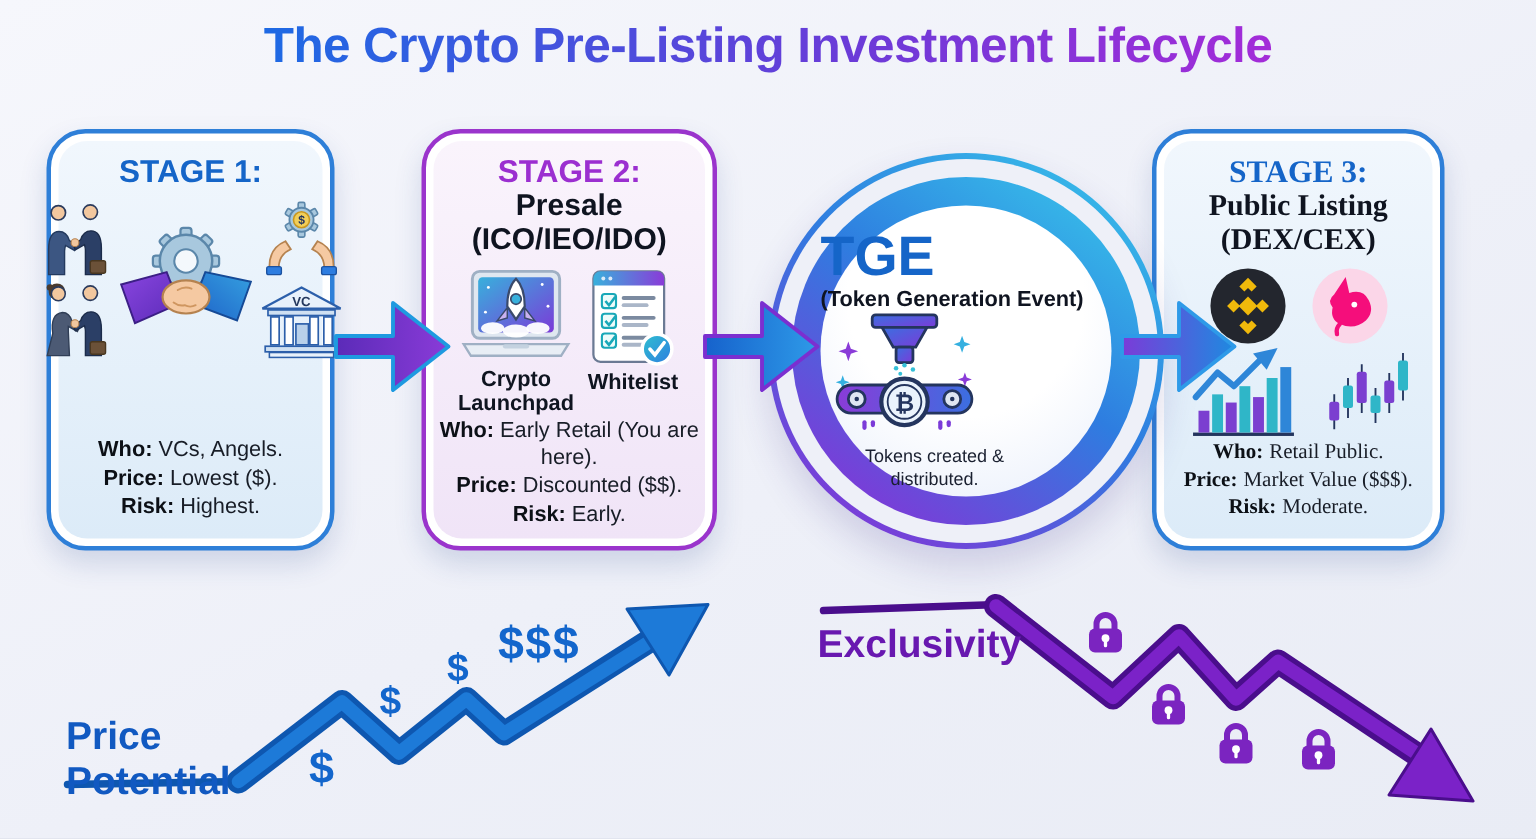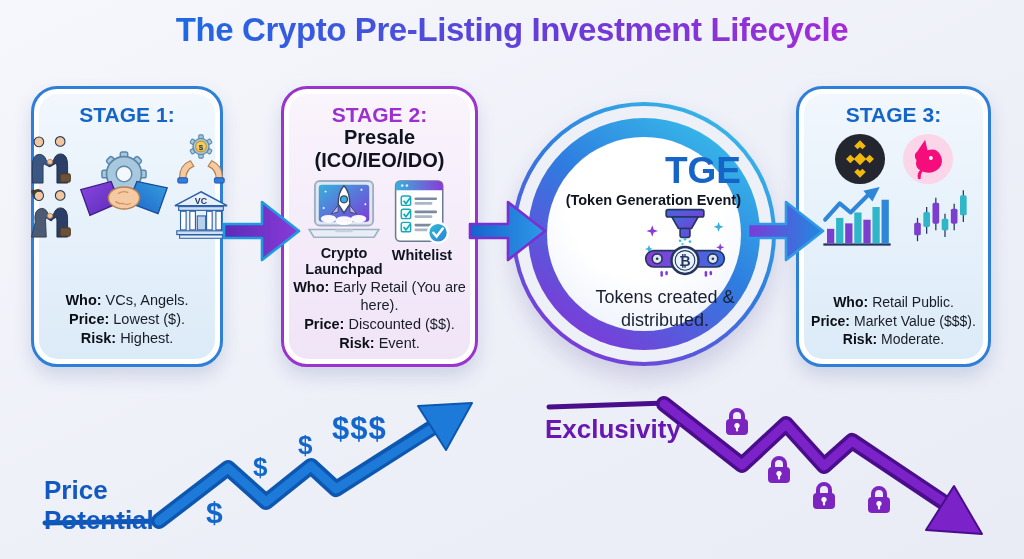--- a/index.html
+++ b/index.html
@@ -38,24 +38,24 @@
 
   
   .tge-outer { position:absolute; left:512px; top:102px; width:264px; height:264px; border-radius:50%;
                background:linear-gradient(215deg,#38c4ea 4%,#2e7de0 46%,#8a2fd6 96%);
                box-shadow:0 12px 24px rgba(60,50,140,.18); z-index:3; }
   .tge-gap  { position:absolute; inset:4px;  border-radius:50%; background:#eef0f8; }
   .tge-ring { position:absolute; inset:12px; border-radius:50%;
               background:linear-gradient(215deg,#38c4ea 4%,#2e7de0 46%,#8a2fd6 96%); }
   .tge-face { position:absolute; inset:19px; border-radius:50%;
               background:radial-gradient(circle at 50% 32%, #ffffff 48%, #e7eefb 100%);
-              display:flex; flex-direction:column; align-items:flex-end; text-align:center; }
+              display:flex; flex-direction:column; align-items:flex-start; text-align:center; }
   .tge-title { font-size:37px; font-weight:800; color:#1565c8; margin-top:15px; line-height:1; }
   .tge-sub   { font-size:14.5px; font-weight:800; color:#0f1420; margin-top:3px; }
-  .tge-desc  { font-size:18px; color:#1a2030; width:152px; line-height:1.25; margin-top:1px; }
+  .tge-desc  { font-size:12px; color:#1a2030; width:152px; line-height:1.25; margin-top:1px; }
 
   .flow-arrow { position:absolute; top:196px; width:80px; height:70px; z-index:5; }
 
   
   .trend-svg { position:absolute; z-index:1; }
   .price-label { position:absolute; left:44px; top:475px; width:130px; font-size:26px; font-weight:800;
                  color:#1159c1; line-height:1.16; z-index:2; }
   .excl-label { position:absolute; left:545px; top:414px; font-size:26px; font-weight:800;
                 color:#6818b0; z-index:2;text-align:right; }
   .dollar { position:absolute; font-weight:800; color:#1366cc; z-index:2; font-family:"Liberation Sans",sans-serif; }
@@ -230,21 +230,21 @@
             </g>
             <circle cx="47" cy="57" r="10.5" fill="url(#wlB)" stroke="#ffffff" stroke-width="2.5"></circle>
             <path d="M42,57 l3.5,4 6.5,-8.5" fill="none" stroke="#ffffff" stroke-width="2.6" stroke-linecap="round"></path>
           </svg>
           <div class="caption" style="width:70px;">Whitelist</div>
         </div>
       </div>
       <div class="facts">
         <div><b>Who:</b><span>Early Retail (You are here).</span></div>
         <div><b>Price:</b><span>Discounted ($$).</span></div>
-        <div><b>Risk:</b><span>Event.</span></div>
+        <div><b>Risk:</b><span>Early.</span></div>
       </div>
     </div>
   </div>
 
   <div class="tge-outer">
     <div class="tge-gap">
       <div class="tge-ring">
         <div class="tge-face">
           <div class="tge-title">TGE</div>
           <div class="tge-sub">(Token Generation Event)</div>
@@ -282,23 +282,24 @@
               <rect x="32" y="77" width="3" height="5" rx="1.5" fill="#7b3bd8"></rect>
             <rect x="80" y="77" width="3" height="7" rx="1.5" fill="#7b3bd8"></rect>
               <rect x="86" y="77" width="3" height="5" rx="1.5" fill="#7b3bd8"></rect>
           </svg>
           <div class="tge-desc">Tokens created &amp; distributed.</div>
         </div>
       </div>
     </div>
   </div>
 
-  <div class="card blue" style="left:796px; width:195px;">
+  <div class="card blue" style="left:768px; width:195px;font-family:Liberation Serif, serif;">
     <div class="card-inner">
       <div class="card-head blue">STAGE 3:</div>
+      <div class="card-title">Public Listing (DEX/CEX)</div>
       <div class="s3-icons">
         <div class="s3-row">
           <svg width="52" height="52" viewBox="0 0 54 54">
             <circle cx="27" cy="27" r="26" fill="#23262e"></circle>
             <g fill="#f0b90b">
               <polygon points="27,20.5 33.5,27 27,33.5 20.5,27"></polygon>
               <polygon points="17,22.5 21.5,27 17,31.5 12.5,27"></polygon>
               <polygon points="37,22.5 41.5,27 37,31.5 32.5,27"></polygon>
               <polygon points="27,7.5 33,13.5 29.5,17 27,14.5 24.5,17 21,13.5"></polygon>
               <polygon points="27,46.5 21,40.5 24.5,37 27,39.5 29.5,37 33,40.5"></polygon>

